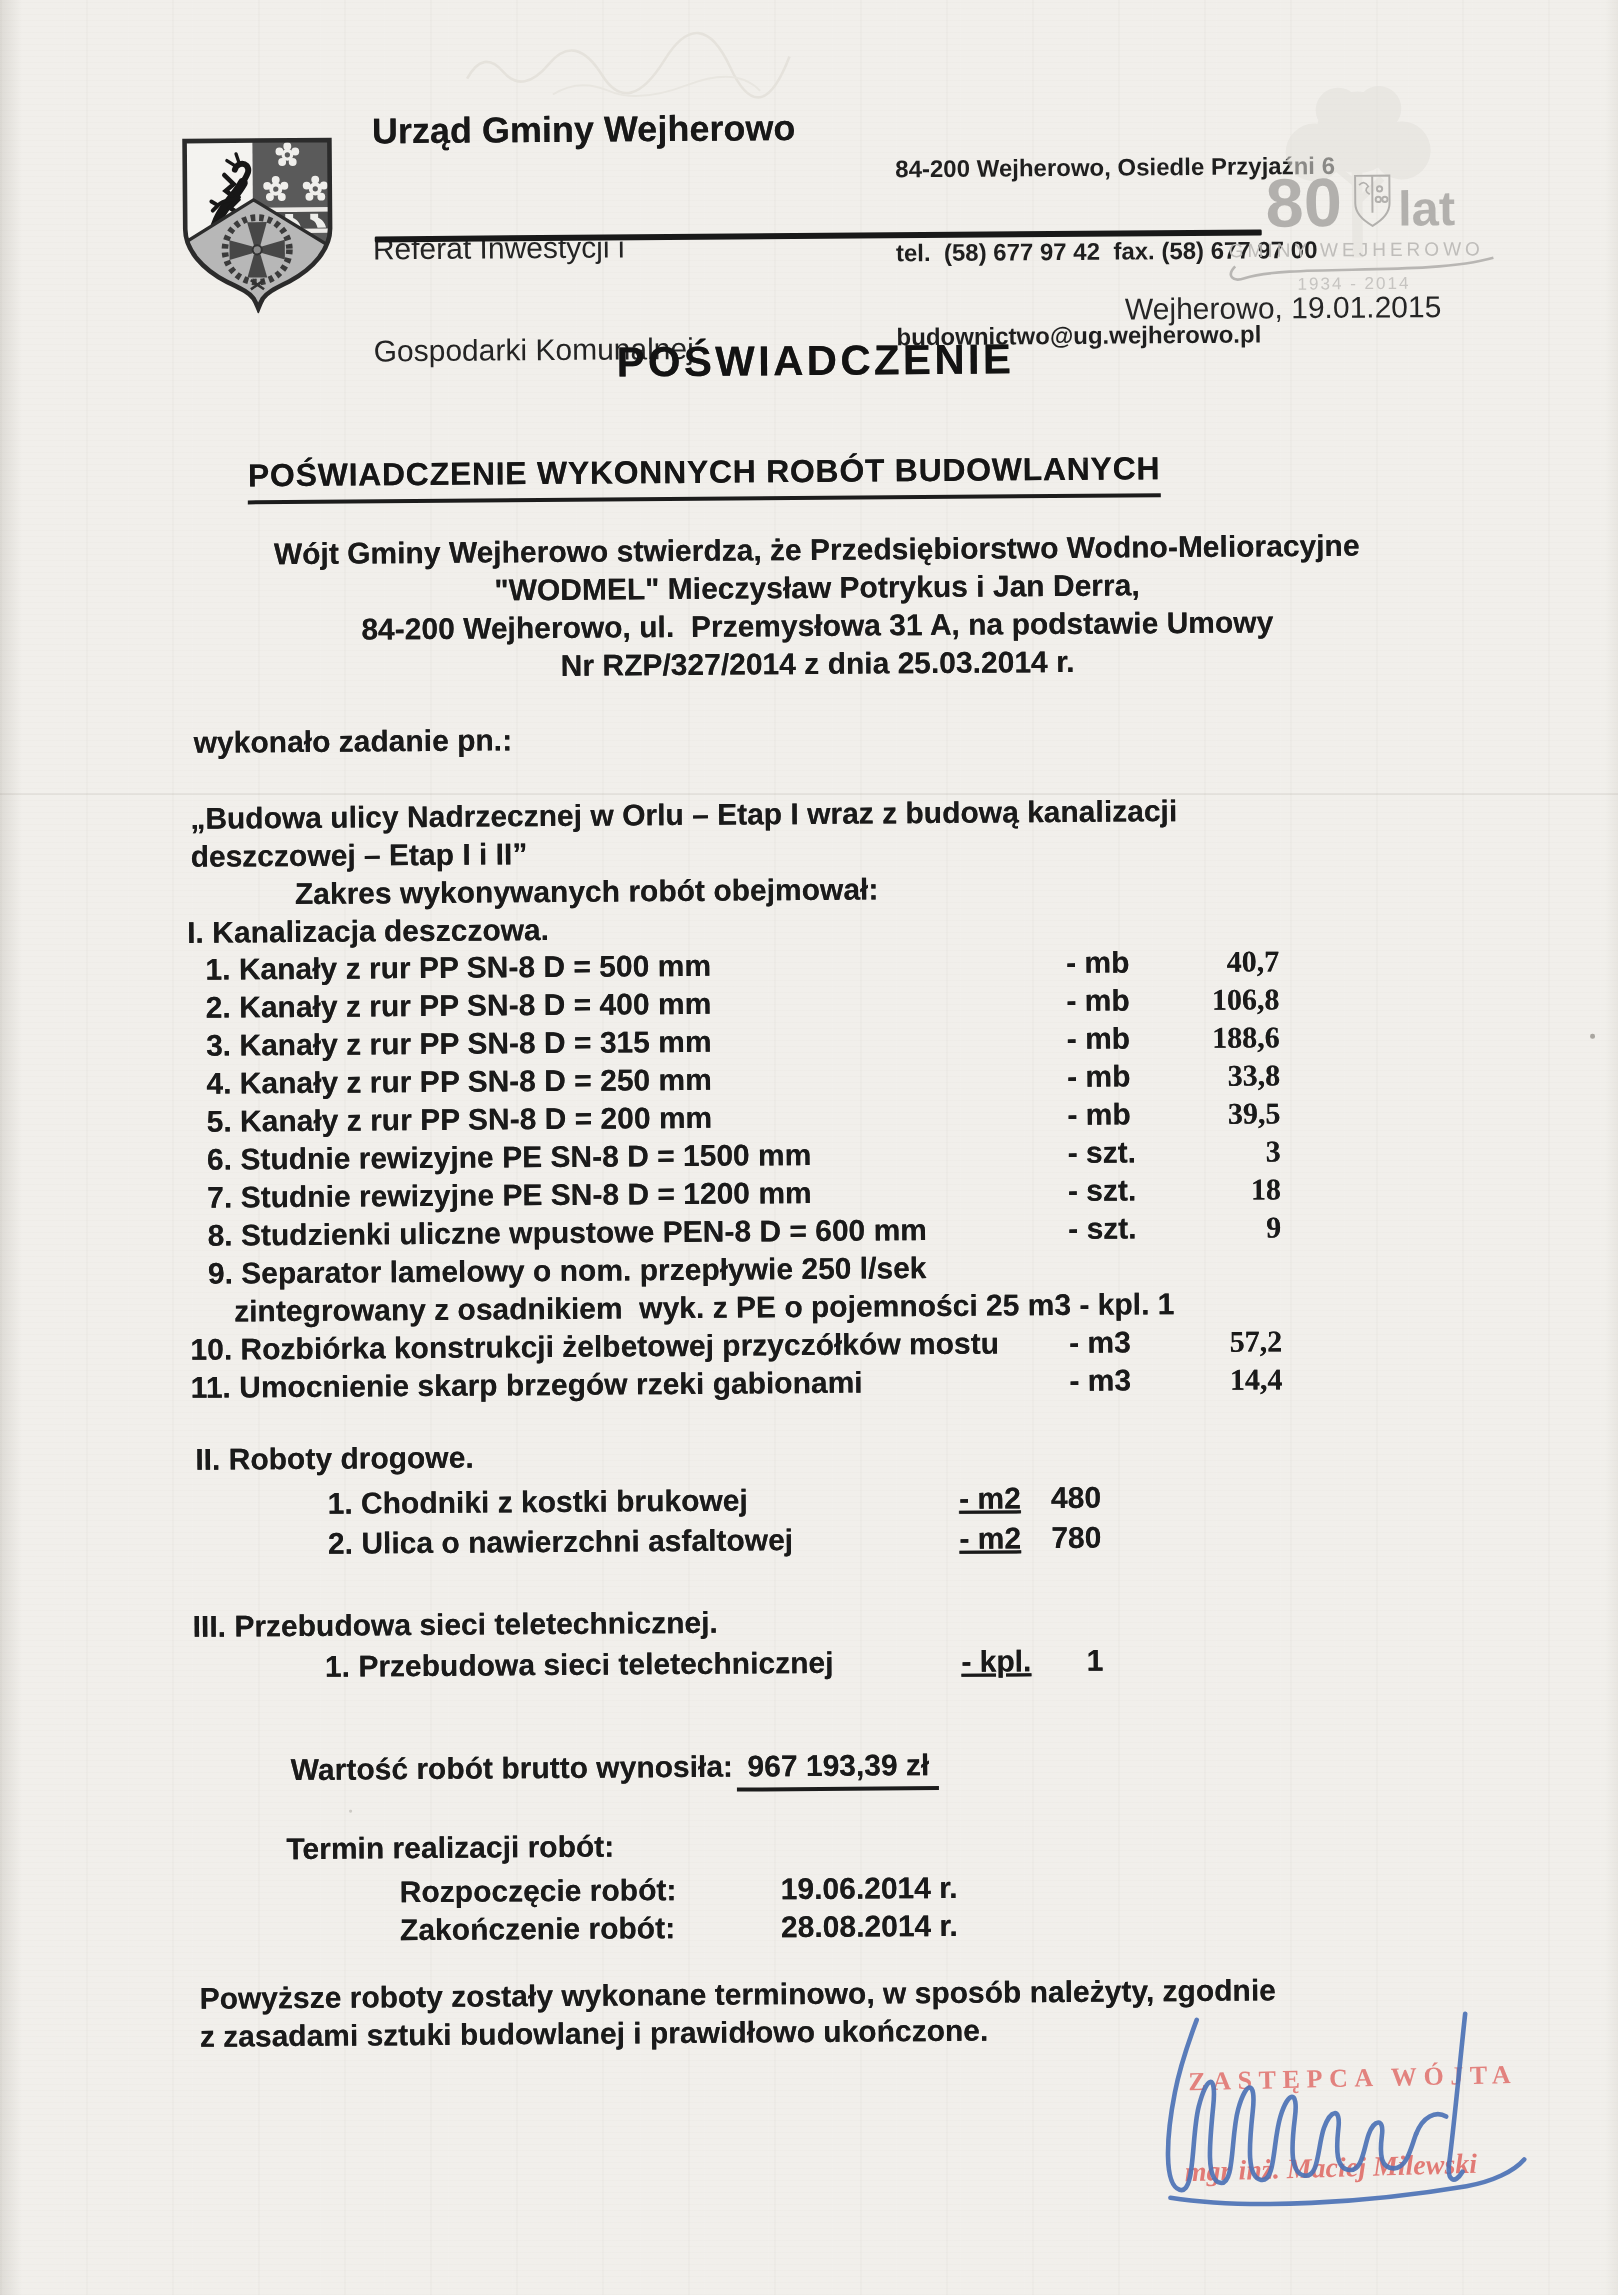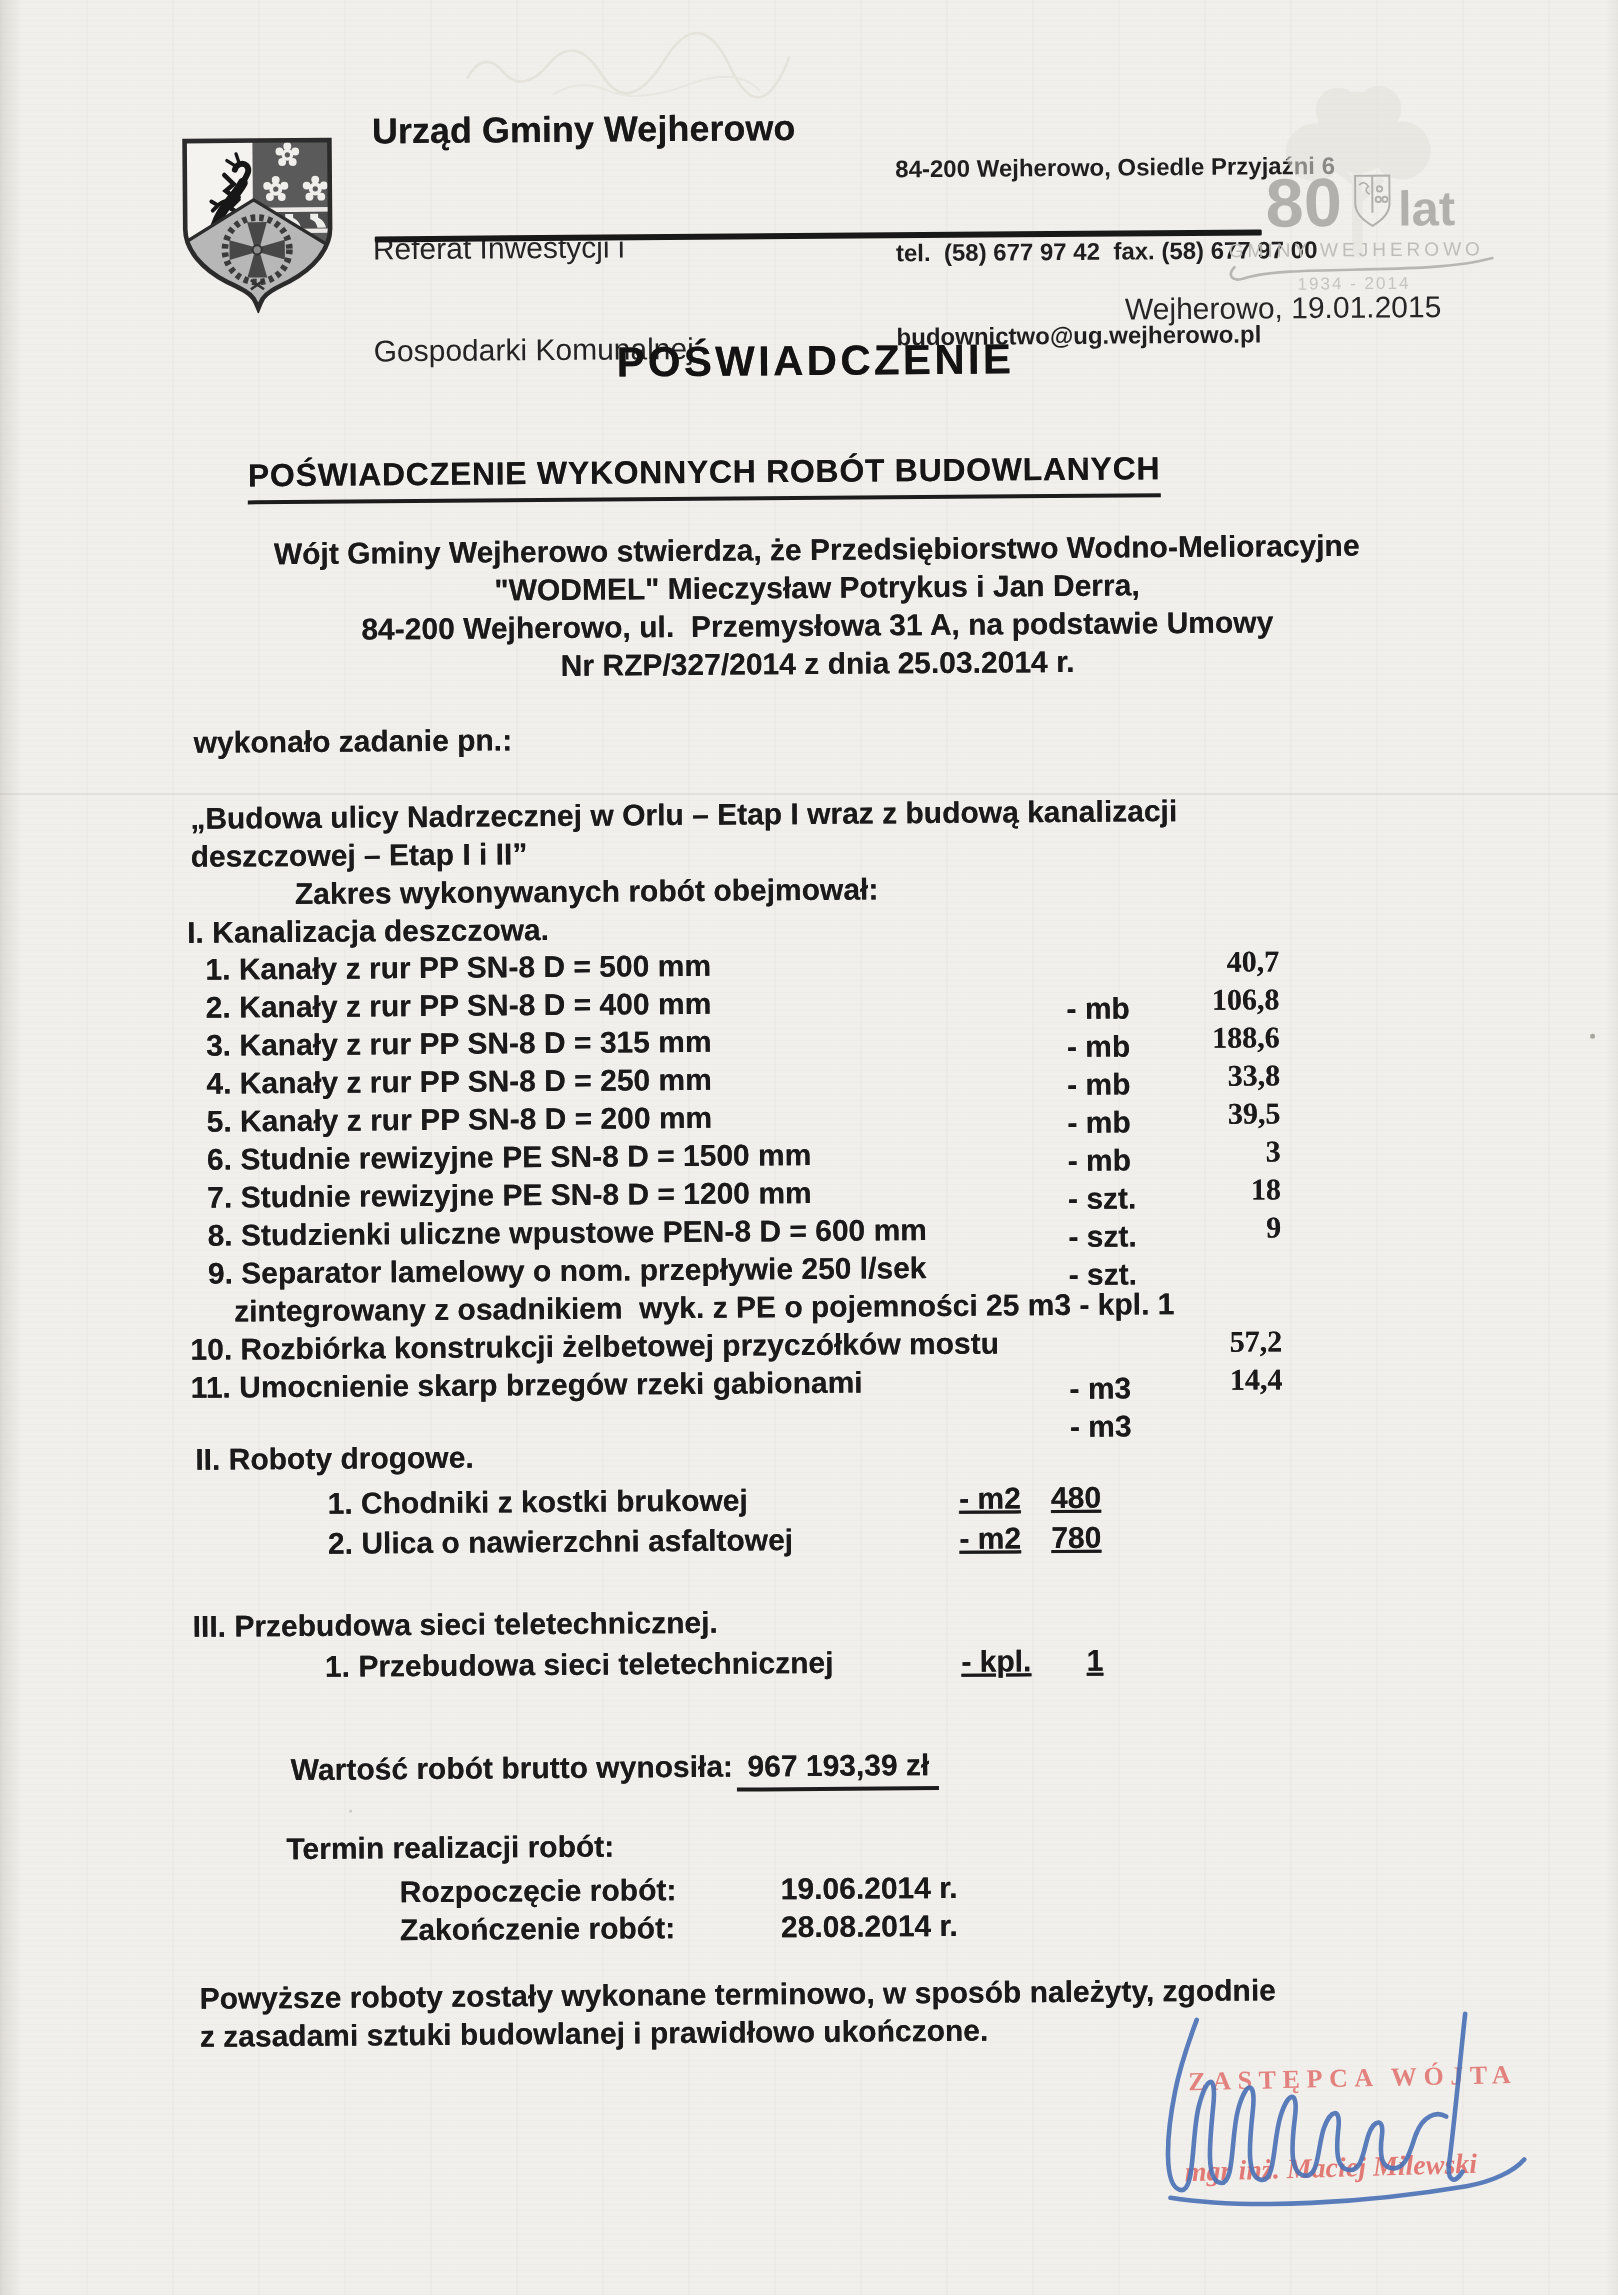--- a/index.html
+++ b/index.html
@@ -50,24 +50,24 @@
   .sec-1{top:1436px;left:192px;width:908px;}
   .sec-2{top:1603px;left:188px;width:913px;}
   .sec-heading{line-height:37px;height:37px;white-space:pre;}
   .sec-1 .rows,.sec-2 .rows{margin-left:132px;margin-top:6.6px;}
   .sec-2 .rows{margin-top:2.6px;}
   .row .l1{display:flex;}
   .sec-0 .row .l1,.sec-0 .row .line2{line-height:38px;height:38px;}
   .sec-1 .row .l1,.sec-2 .row .l1{line-height:40px;height:40px;}
   .row .lbl{flex:1;white-space:pre;}
   .row .unit{white-space:pre;}
-  .sec-0 .unit{width:102px;margin-top:46px;}
+  .sec-0 .unit{width:102px;}
   .sec-0 .val{width:111px;text-align:right;padding-right:5.3px;font-family:Liberation Serif, serif;}
   .sec-1 .unit,.sec-2 .unit{width:79px;text-decoration:underline;}
-  .sec-1 .val,.sec-2 .val{width:63px;text-align:right;padding-right:2.6px;text-decoration:underline;}
+  .sec-1 .val,.sec-2 .val{width:63px;text-align:right;padding-right:2.6px;}
   .sec-0 .rows .row:nth-child(-n+9){padding-left:18px;}
   .sec-0 .row .line2{padding-left:26px;white-space:pre;}
   
   .total{position:absolute;left:285px;top:1747px;font-size:30px;font-weight:700;line-height:37px;white-space:pre;}
   .total .amount{display:inline-block;border-bottom:4.6px solid #1c1c1c;padding:0 9.2px 3.3px 10.5px;margin-left:4px;}
   .term-h{position:absolute;left:280px;top:1826px;font-size:30px;font-weight:700;line-height:37px;white-space:pre;}
   .terms{position:absolute;left:393px;top:1870px;font-size:30px;font-weight:700;}
   .terms .trow{display:flex;height:38px;line-height:38px;white-space:pre;}
   .terms .tl{width:381px;}
   

